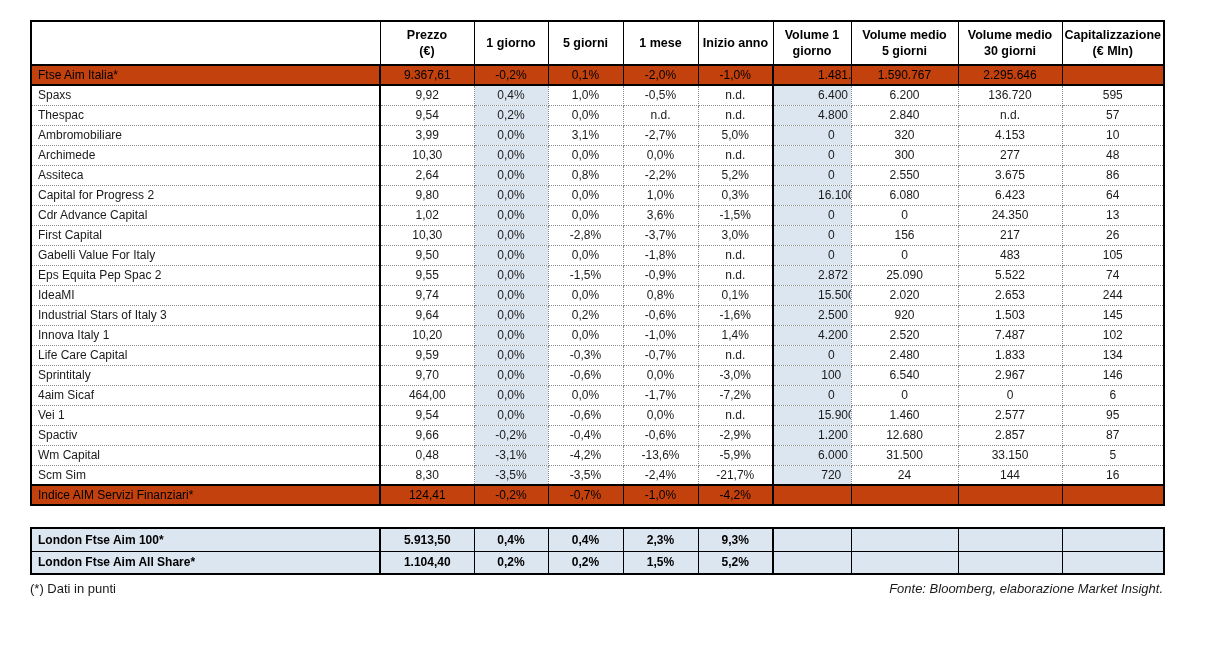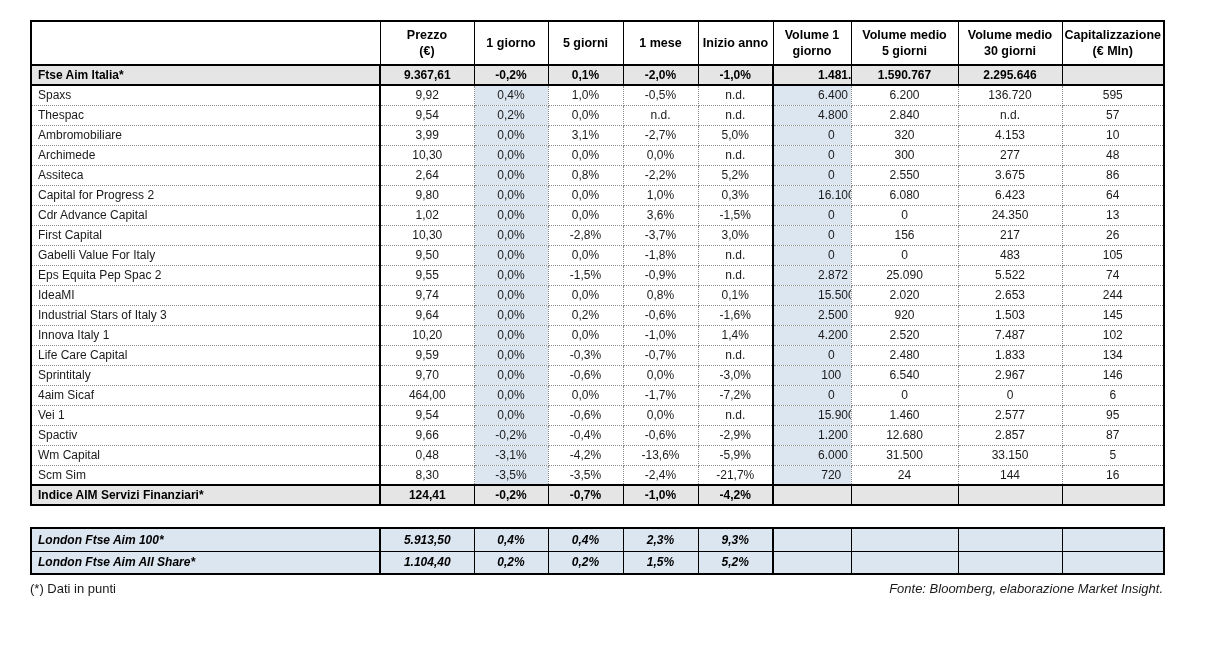--- a/index.html
+++ b/index.html
@@ -46,37 +46,36 @@
     border-bottom: 1px dotted #8c8c8c;
     white-space: nowrap;
     overflow: hidden;
   }
   td.c-name  { text-align: left; border-right: 2px solid #000; }
   td.c-g1    { background: #dce6f1; }
   td.c-vol1  { background: #dce6f1; border-left: 2px solid #000; padding-left: 44px; }
   td.c-cap   { border-right: none; }
 
   tr.hl td {
-    background: #e5e5e5;
-    font-weight: bold;
+    background: #c2410c;
+    font-weight: normal;
     color: #000;
     border-right: 1px solid #000;
     border-top: 2px solid #000;
     border-bottom: 2px solid #000;
   }
   tr.hl td.c-name { border-right: 2px solid #000; }
   tr.hl td.c-vol1 { border-left: 2px solid #000; }
 
   .london-table tbody td {
     background: #dce6f1;
     font-weight: bold;
     color: #000;
     height: 23px;
     border: 1px solid #000;
-    font-style: italic;
   }
   .london-table tbody td.c-name { text-align: left; border-right: 2px solid #000; }
   .london-table tbody td.c-vol1 { border-left: 2px solid #000; }
 
   .footer {
     display: flex;
     justify-content: space-between;
     align-items: flex-end;
     width: 1133px;
     margin-top: 6px;

